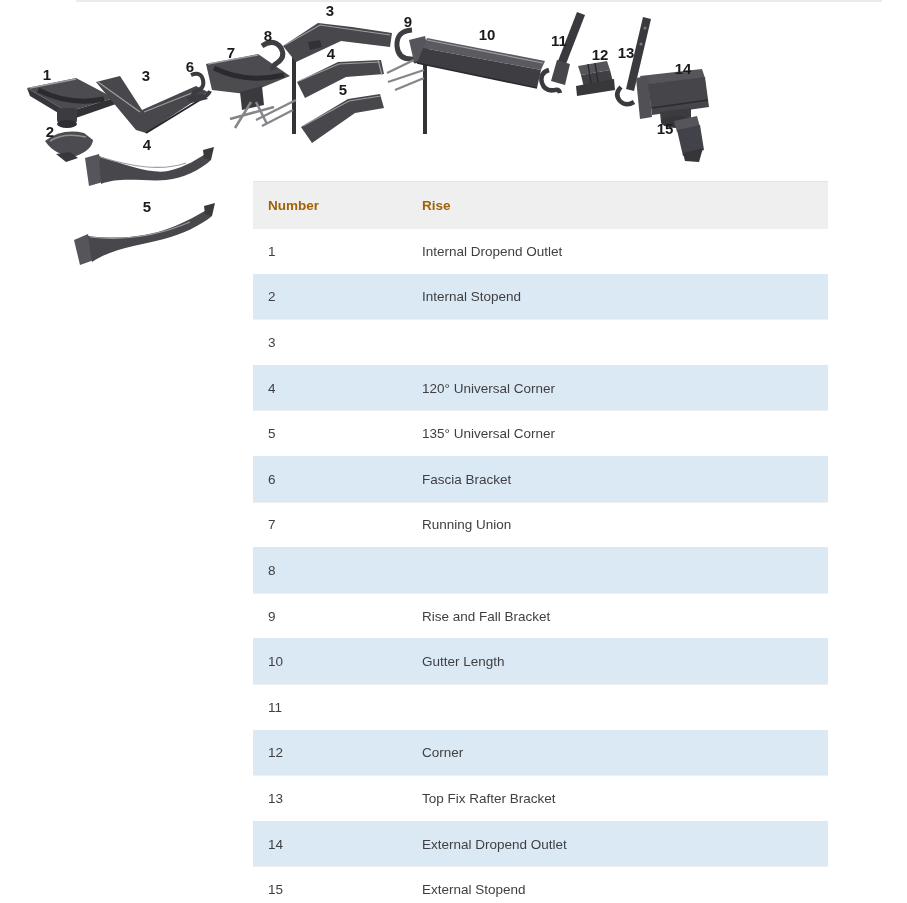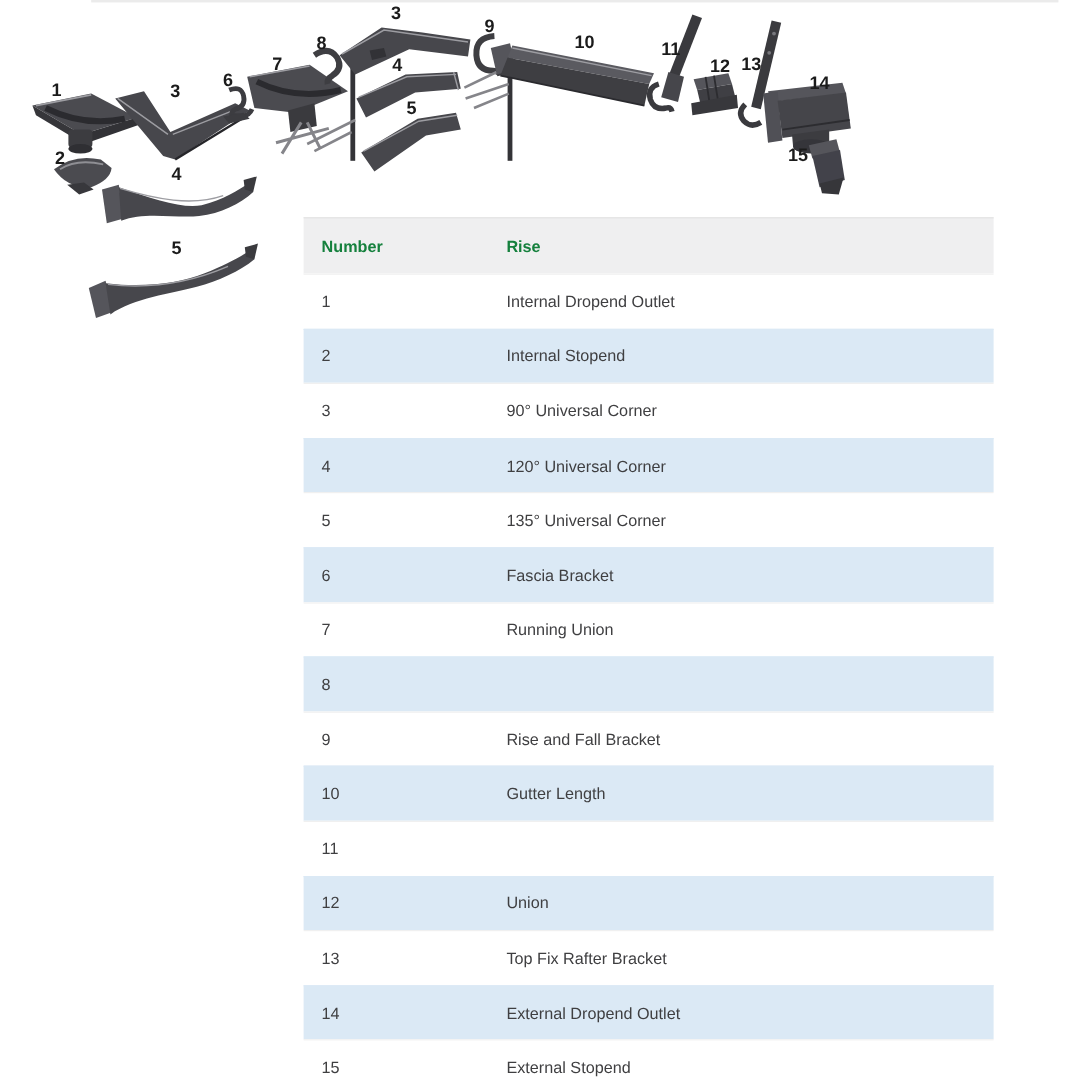--- a/index.html
+++ b/index.html
@@ -12,21 +12,21 @@
     font-family:"Liberation Sans", sans-serif;
     font-weight:bold; font-size:15px; fill:#1b1b1b; text-anchor:middle;
   }
   .parts-table {
     position:absolute; left:253px; top:181px; width:575px;
     font-size:13.5px; color:#3f3f41;
   }
   .thead {
     display:flex; align-items:center; height:46px;
     background:#efeff0; border-top:1px solid #e3e3e3;
-    font-weight:bold; color:#15803d;
+    font-weight:bold; color:#a16207;
   }
   .row {
     display:flex; align-items:center; height:44.6px;
     border-top:1px solid #f0f0f0; background:#ffffff;
   }
   .rows .row:nth-child(even) { background:#dbe9f5; border-top-color:#dbe9f5; }
   .rows .row:last-child { border-bottom:1px solid #f0f0f0; }
   .cell.num { width:154px; padding-left:15px; }
   .cell.item { flex:1; }
 </style>
@@ -190,21 +190,20 @@
       <div class="row">
         <div class="cell num">1</div>
         <div class="cell item">Internal Dropend Outlet</div>
       </div>
       <div class="row">
         <div class="cell num">2</div>
         <div class="cell item">Internal Stopend</div>
       </div>
       <div class="row">
         <div class="cell num">3</div>
-        <div class="cell item">90° Universal Corner</div>
       </div>
       <div class="row">
         <div class="cell num">4</div>
         <div class="cell item">120° Universal Corner</div>
       </div>
       <div class="row">
         <div class="cell num">5</div>
         <div class="cell item">135° Universal Corner</div>
       </div>
       <div class="row">
@@ -224,21 +223,21 @@
       </div>
       <div class="row">
         <div class="cell num">10</div>
         <div class="cell item">Gutter Length</div>
       </div>
       <div class="row">
         <div class="cell num">11</div>
       </div>
       <div class="row">
         <div class="cell num">12</div>
-        <div class="cell item">Union</div>
+        <div class="cell item">Corner</div>
       </div>
       <div class="row">
         <div class="cell num">13</div>
         <div class="cell item">Top Fix Rafter Bracket</div>
       </div>
       <div class="row">
         <div class="cell num">14</div>
         <div class="cell item">External Dropend Outlet</div>
       </div>
       <div class="row">

